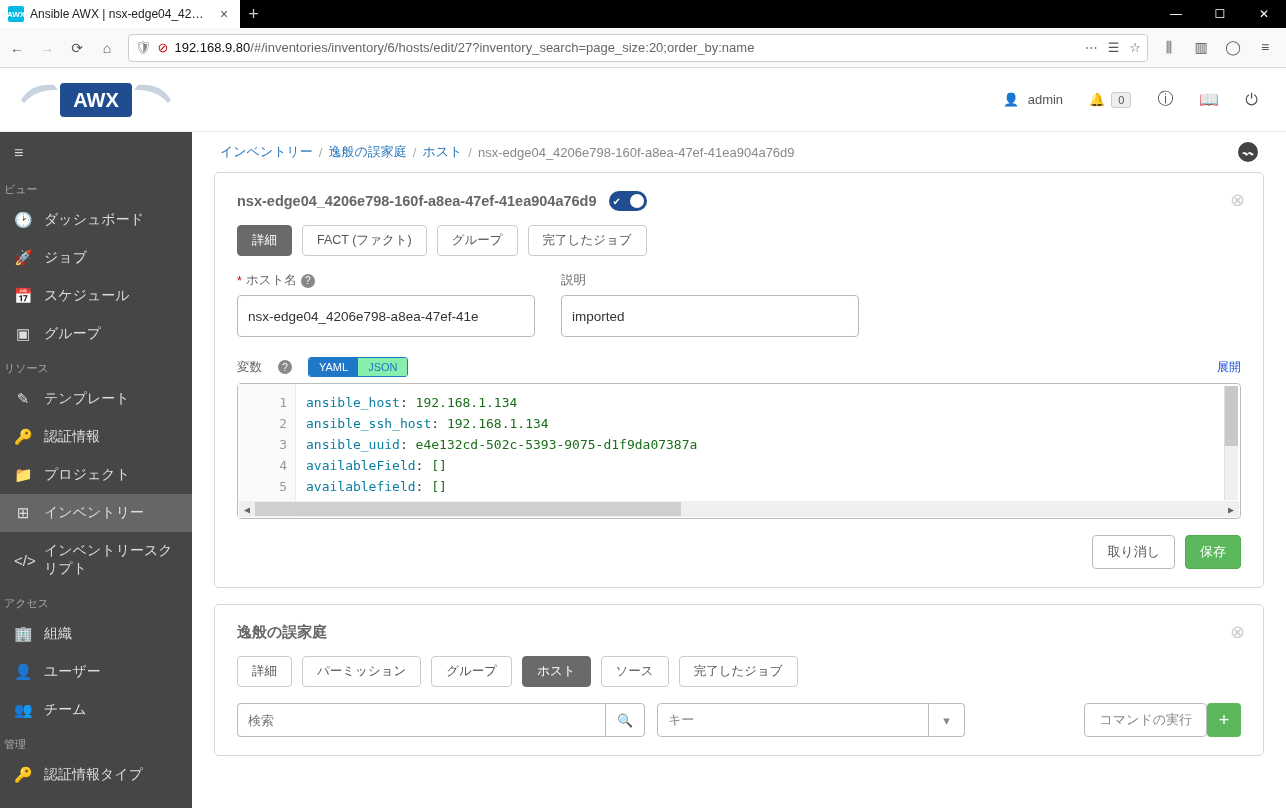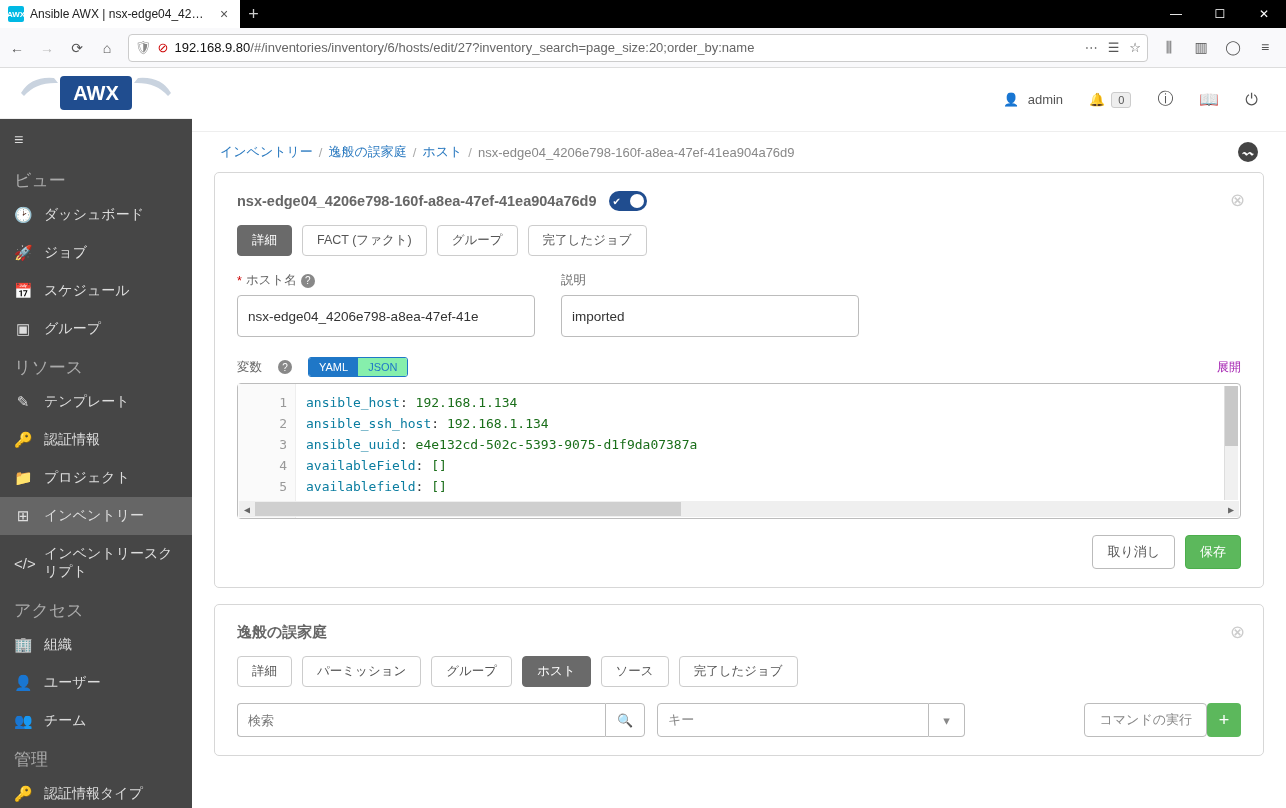--- a/index.html
+++ b/index.html
@@ -18,21 +18,21 @@
 .tb-icon.disabled { color: #bbb; }
 .addr { flex: 1; height: 28px; border: 1px solid #ccc; border-radius: 4px; display:flex; align-items:center; padding: 0 6px; gap:6px; background:#fff; position:relative;}
 .addr-url { font-size: 13px; color: #666; white-space:nowrap; overflow:hidden; flex:1;}
 .addr-url .host { color: #111; }
 .addr-right { display:flex; gap:10px; color:#555;}
 .browser-right { display:flex; gap:14px; padding-right:4px;}
 .content-row { flex:1; display:flex; background:#fff; min-height:0; }
 .sidebar { width: 192px; background: #464646; color: #ccc; display:flex; flex-direction:column; font-size:13px; }
 .logo-area { height: 64px; background: #fff; display:flex; align-items:center; justify-content:center; border-bottom:1px solid #eee; }
 .logo-area svg { display:block; }
-.side-section-title { font-size: 17px; color: #aaa; padding: 8px 14px 4px; text-transform: none;}
+.side-section-title { font-size: 11px; color: #aaa; padding: 8px 4px 4px; text-transform: none;}
 .side-item { display:flex; align-items:center; gap:12px; padding: 10px 14px; color:#ddd; cursor:pointer; font-size:14px;}
 .side-item.active { background: #666;}
 .side-item .icon { width: 18px; text-align:center; font-size:15px;}
 .hamburger { padding: 12px 14px; font-size:16px; color:#ddd;}
 .main { flex:1; overflow:auto; background:#fff;}
 .topnav { height:64px; background:#fff; display:flex; align-items:center; justify-content:flex-end; padding: 0 28px; gap:26px; color:#555; border-bottom:1px solid #eee;}
 .topnav .user { display:flex; align-items:center; gap:8px; }
 .topnav .badge { background:#eee; border-radius:3px; padding:1px 6px; font-size:11px; color:#555; border:1px solid #ccc;}
 .breadcrumb { display:flex; align-items:center; padding: 10px 28px; gap:6px; color:#888; font-size:13px;}
 .breadcrumb a { color:#2b7ac0; text-decoration:none; white-space:nowrap;}
@@ -55,21 +55,21 @@
 .req { color:#c00; }
 .help-q { width:14px;height:14px;border-radius:50%;background:#888;color:#fff;font-size:10px;display:inline-flex;align-items:center;justify-content:center;}
 .txt-input { height:42px; border:1px solid #bcbcbc; border-radius:4px; padding:0 10px; font-size:13.5px; color:#333; background:#fff;}
 .f-hostname { width: 298px; }
 .f-desc { width: 298px; }
 .var-row { display:flex; align-items:center; gap:16px; margin:20px 0 6px;}
 .var-row .lbl { font-size:12.5px; color:#666;}
 .fmt-toggle { display:flex; border:1px solid #1f77c7; border-radius:3px; overflow:hidden; font-size:11px;}
 .fmt-toggle .opt { padding:3px 10px; color:#1f77c7; background:#86efac;}
 .fmt-toggle .opt.active { background:#1f77c7; color:#fff;}
-.expand { margin-left:auto; color:#a21caf; font-size:12px; cursor:pointer;}
+.expand { margin-left:auto; color:#1d4ed8; font-size:12px; cursor:pointer;}
 .editor { border:1px solid #bcbcbc; border-radius:4px; background:#fff; height: 136px; display:flex; position:relative; font-family: Menlo, Consolas, monospace; font-size:13px;}
 .gutter { width:58px; background:#fafafa; border-right:1px solid #eee; text-align:right; padding:8px 8px 0 0; color:#999;}
 .gutter div { line-height:21px;}
 .code { padding:8px 10px 0; line-height:21px; flex:1; overflow:hidden;}
 .code .k { color:#0b7da0; }
 .code .v { color:#1a6e1a; }
 .ed-scroll { position:absolute; right:2px; top:2px; bottom:18px; width:14px; background:#f0f0f0; border-left:1px solid #ddd;}
 .ed-scroll .thumb { background:#c8c8c8; width:100%; height:60px; position:absolute; top:0;}
 .ed-hscroll { position:absolute; left:1px; right:1px; bottom:1px; height:16px; background:#efefef; display:flex; align-items:center;}
 .ed-hscroll .ar { width:16px; text-align:center; color:#666; font-size:10px;}

